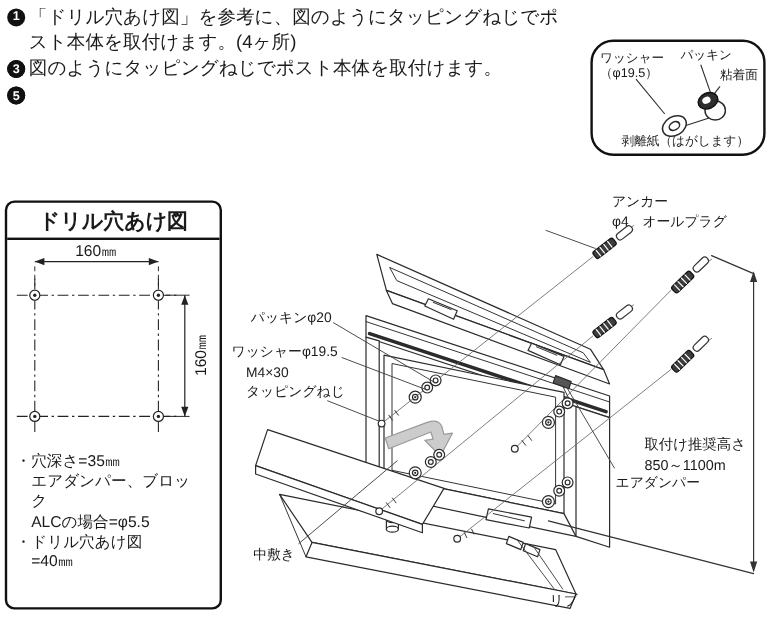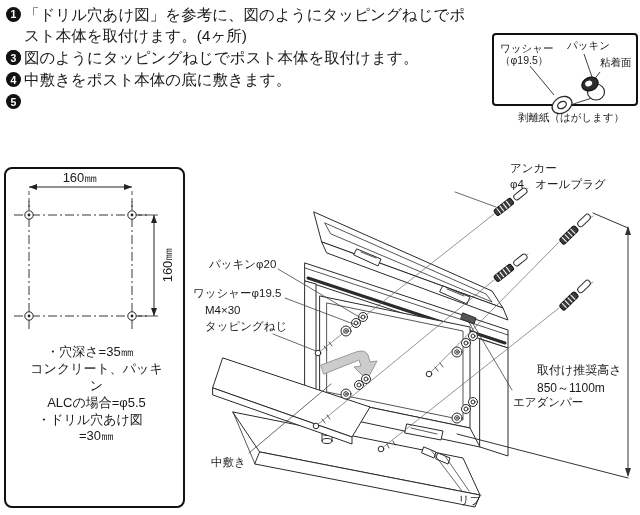--- a/index.html
+++ b/index.html
@@ -6,28 +6,28 @@
   .page{position:relative;width:640px;height:515px;background:#fff;overflow:hidden;
         font-family:"Liberation Sans","DejaVu Sans",sans-serif;color:#1a1a1a;}
   
   .instructions{position:absolute;left:6px;top:4px;width:462px;font-size:15.5px;
                 line-height:1.36;font-weight:500;}
   .step{position:relative;padding-left:18px;margin-bottom:1px;}
   .stepnum{position:absolute;left:0;top:3px;width:15px;height:15px;border-radius:50%;
            background:#111;color:#fff;font-size:10.5px;font-weight:700;
            display:flex;align-items:center;justify-content:center;}
   
-  .hwbox{position:absolute;left:492px;top:33px;width:146px;height:73px;
-         border:2.5px solid #111;border-radius:4px;box-sizing:border-box;background:#fff;}
+  .hwbox{position:absolute;left:492px;top:33px;width:146px;height:97px;
+         border:2.5px solid #111;border-radius:19px;box-sizing:border-box;background:#fff;}
   
   .drillbox{position:absolute;left:4px;top:167px;width:181px;height:341px;
             border:2.5px solid #111;border-radius:8px;box-sizing:border-box;background:#fff;}
   .drilltitle{font-size:17.5px;font-weight:700;text-align:center;padding-top:3px;
               height:26px;border-bottom:2px solid #111;}
-  .drillnotes{font-size:13px;line-height:1.3;font-weight:500;padding:1px 16px 0 7px;text-align:center;}
+  .drillnotes{font-size:13px;line-height:1.3;font-weight:500;padding:1px 16px 0 7px;}
   .indent{padding-left:13px;}
   
   .mainsvg{position:absolute;left:185px;top:150px;}
   svg text{font-family:"Liberation Sans","DejaVu Sans",sans-serif;fill:#1a1a1a;font-weight:500;}
 </style>
 </head>
 <body>
 
 <div class="page">
 
@@ -38,21 +38,20 @@
     </div>
     <div class="step">
       <span class="stepnum">2</span>
     </div>
     <div class="step">
       <span class="stepnum">3</span>
       <span>図のようにタッピングねじでポスト本体を取付けます。</span>
     </div>
     <div class="step">
       <span class="stepnum">4</span>
-      <span>中敷きをポスト本体の底に敷きます。</span>
     </div>
     <div class="step">
       <span class="stepnum">5</span>
     </div>
   </div>
 
   <div class="hwbox">
     <svg width="141" height="92" viewBox="0 0 141 92">
       <g stroke="#2b2b2b" stroke-width="1" fill="none" stroke-linejoin="round">
 
@@ -75,20 +74,21 @@
       </g>
       <text x="6" y="17" font-size="10.5">ワッシャー</text>
       <text x="6" y="29" font-size="10.5">（φ19.5）</text>
       <text x="73" y="14" font-size="10.5">パッキン</text>
       <text x="106" y="31" font-size="10.5">粘着面</text>
       <text x="24" y="86" font-size="10.5">剥離紙（はがします）</text>
     </svg>
   </div>
 
   <div class="drillbox">
+    <div class="drilltitle">ドリル穴あけ図</div>
     <svg width="176" height="170" viewBox="0 0 176 170">
       <g stroke="#222" stroke-width="1" fill="none">
 
         <path d="M23,18 L126,18"></path>
         <path d="M23,22 L23,38 M126,22 L126,38" stroke-dasharray="4 3" stroke-width="0.8"></path>
         <path d="M23,18 L31,15 L31,21 Z M126,18 L118,15 L118,21 Z" fill="#222" stroke="none"></path>
 
         <path d="M8,46 L142,46 M8,147 L142,147" stroke-dasharray="9 3 2 3" stroke-width="0.9"></path>
         <path d="M23,32 L23,162 M126,32 L126,162" stroke-dasharray="9 3 2 3" stroke-width="0.9"></path>
 
@@ -105,24 +105,24 @@
             <circle cx="23" cy="147" r="1.4" fill="#222" stroke="none"></circle>
           <circle cx="126" cy="147" r="4.2" fill="#fff"></circle>
             <circle cx="126" cy="147" r="1.4" fill="#222" stroke="none"></circle>
         </g>
       </g>
       <text x="74" y="13" font-size="13" text-anchor="middle">160㎜</text>
       <text transform="translate(166,96) rotate(-90)" font-size="13" text-anchor="middle">160㎜</text>
     </svg>
     <div class="drillnotes">
       <div>・穴深さ=35㎜</div>
-      <div class="indent">コンクリート、パッキン</div>
+      <div class="indent">エアダンパー、ブロック</div>
       <div class="indent">ALCの場合=φ5.5</div>
       <div>・ドリル穴あけ図</div>
-      <div class="indent">=30㎜</div>
+      <div class="indent">=40㎜</div>
     </div>
   </div>
 
   <svg class="mainsvg" width="455" height="365" viewBox="0 0 455 365">
     <g stroke="#2b2b2b" stroke-width="1" fill="none" stroke-linejoin="round" stroke-linecap="round">
 
       <g>
         <path fill="#fff" d="M129,62 L307,141 L318,158 L137,92 Z"></path>
         <path d="M140,73 L301,144 L307,152 L146,84 Z" stroke-width="0.8"></path>
         <path fill="#fff" d="M137,92 L318,158 L323,170 L142,103 Z"></path>

